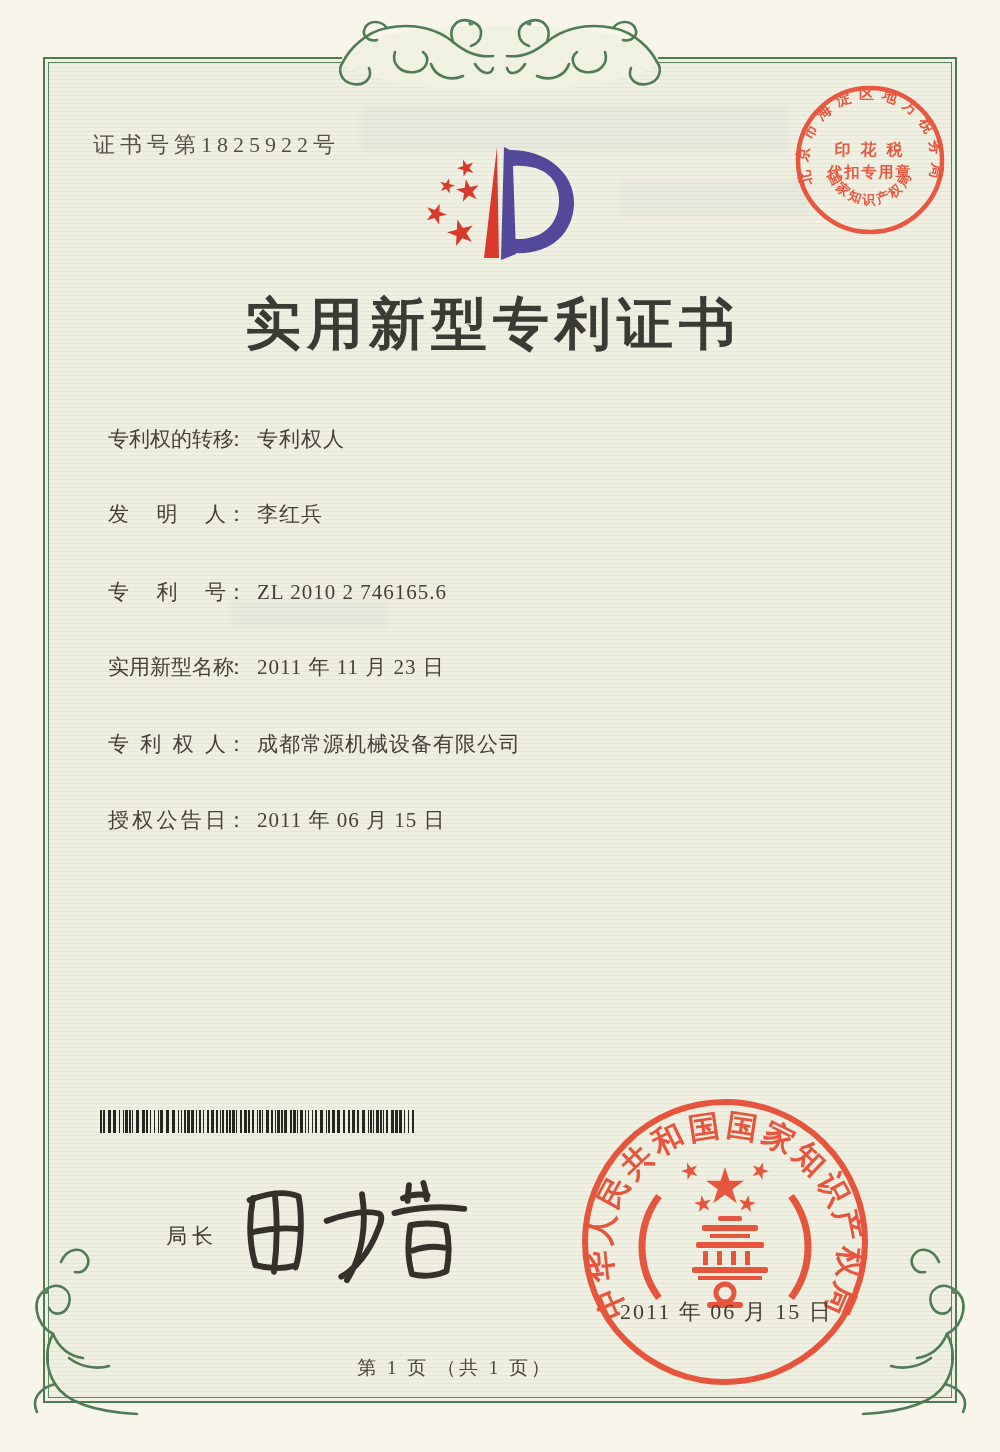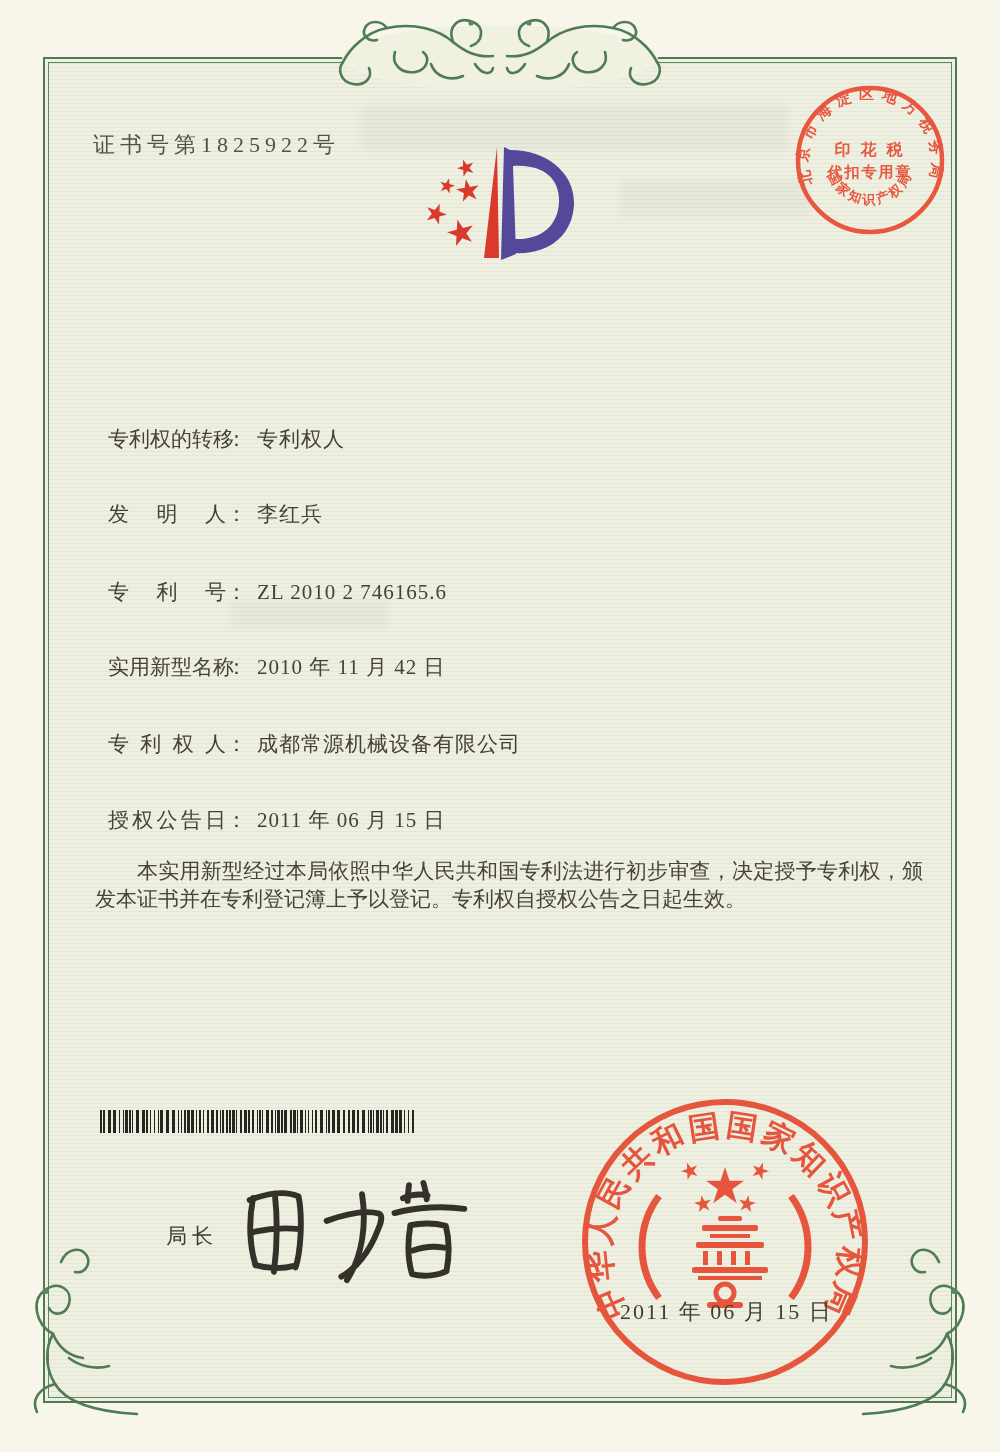--- a/index.html
+++ b/index.html
@@ -156,44 +156,44 @@
       <use href="#star5" transform="translate(68,49) scale(1.2) rotate(-10)"></use>
       <use href="#star5" transform="translate(36,72) scale(1.1) rotate(20)"></use>
       <use href="#star5" transform="translate(61,91) scale(1.4) rotate(-15)"></use>
     </g>
     <polygon points="97,5 84,116 99,116" fill="#d93a2b"></polygon>
     <path fill="#54489b" d="M104,5 L101,118 L116,112 L113,24
          C145,22 160,38 159,60 C158,84 141,98 115,97 L114,111
          C150,113 173,92 174,62 C175,32 148,8 110,8 Z"></path>
   </svg>
 
+  <div class="page-title">实用新型专利证书</div>
 
   <div class="fields">
     <div class="f-row" style="top:0px;">
       <span class="f-label">专利权的转移</span><span class="f-colon">：</span><span class="f-value">专利权人</span>
     </div>
     <div class="f-row" style="top:75px;">
       <span class="f-label">发明人</span><span class="f-colon">：</span><span class="f-value">李红兵</span>
     </div>
     <div class="f-row" style="top:153px;">
       <span class="f-label">专利号</span><span class="f-colon">：</span><span class="f-value">ZL 2010 2 746165.6</span>
     </div>
     <div class="f-row" style="top:228px;">
-      <span class="f-label">实用新型名称</span><span class="f-colon">：</span><span class="f-value">2010 年 11 月 42 日</span>
+      <span class="f-label">实用新型名称</span><span class="f-colon">：</span><span class="f-value">2011 年 11 月 23 日</span>
     </div>
     <div class="f-row" style="top:305px;">
       <span class="f-label">专利权人</span><span class="f-colon">：</span><span class="f-value">成都常源机械设备有限公司</span>
     </div>
     <div class="f-row" style="top:381px;">
       <span class="f-label">授权公告日</span><span class="f-colon">：</span><span class="f-value">2011 年 06 月 15 日</span>
     </div>
   </div>
 
   <div class="paragraphs">
-    <p>本实用新型经过本局依照中华人民共和国专利法进行初步审查，决定授予专利权，颁发本证书并在专利登记簿上予以登记。专利权自授权公告之日起生效。</p>
   </div>
 
   <div class="barcode">
       <i style="left:0px;width:2px"></i>
       <i style="left:3px;width:2px"></i>
       <i style="left:8px;width:3px"></i>
       <i style="left:13px;width:3px"></i>
       <i style="left:19px;width:1px"></i>
       <i style="left:23px;width:1px"></i>
       <i style="left:25px;width:3px"></i>
@@ -317,14 +317,15 @@
       <rect x="123" y="184" width="64" height="4"></rect>
       <path d="M84,206 A85,85 0 0 1 84,104" fill="none" stroke="#e64a31" stroke-width="7"></path>
       <path d="M216,206 A85,85 0 0 0 216,104" fill="none" stroke="#e64a31" stroke-width="7"></path>
       <circle cx="150" cy="201" r="9" fill="none" stroke="#e64a31" stroke-width="5"></circle>
       <rect x="132" y="210" width="36" height="6" rx="3"></rect>
     </g>
   </svg>
 
   <div class="seal-date">2011 年 06 月 15 日</div>
 
+  <div class="footer">第 1 页 （共 1 页）</div>
 
 </div>
 
 </body></html>

